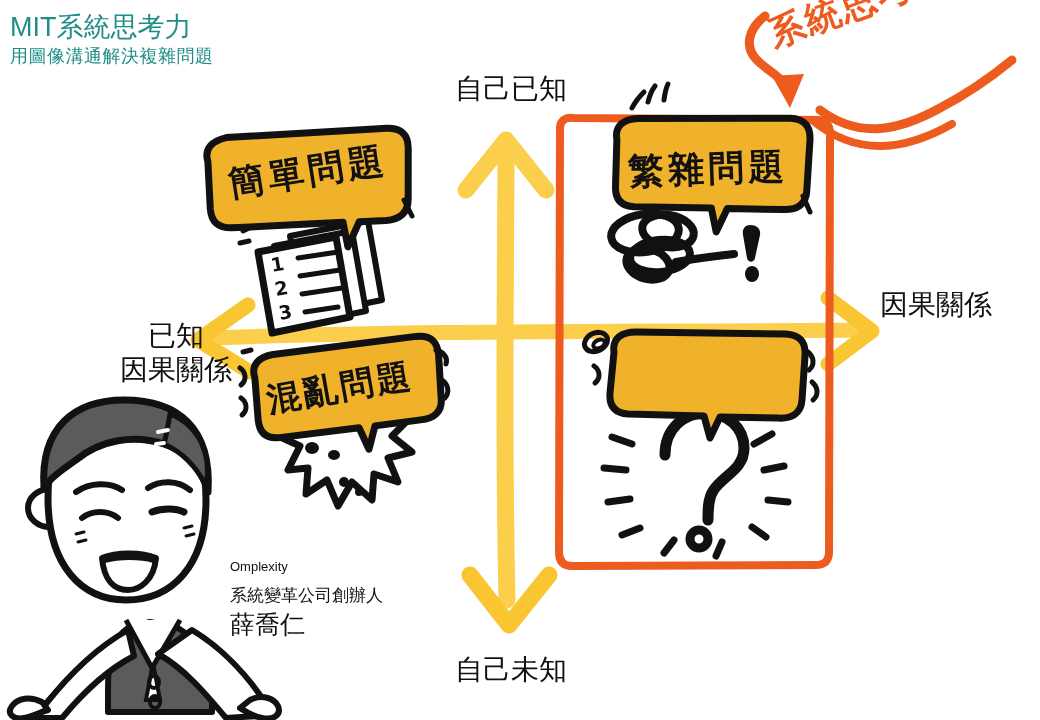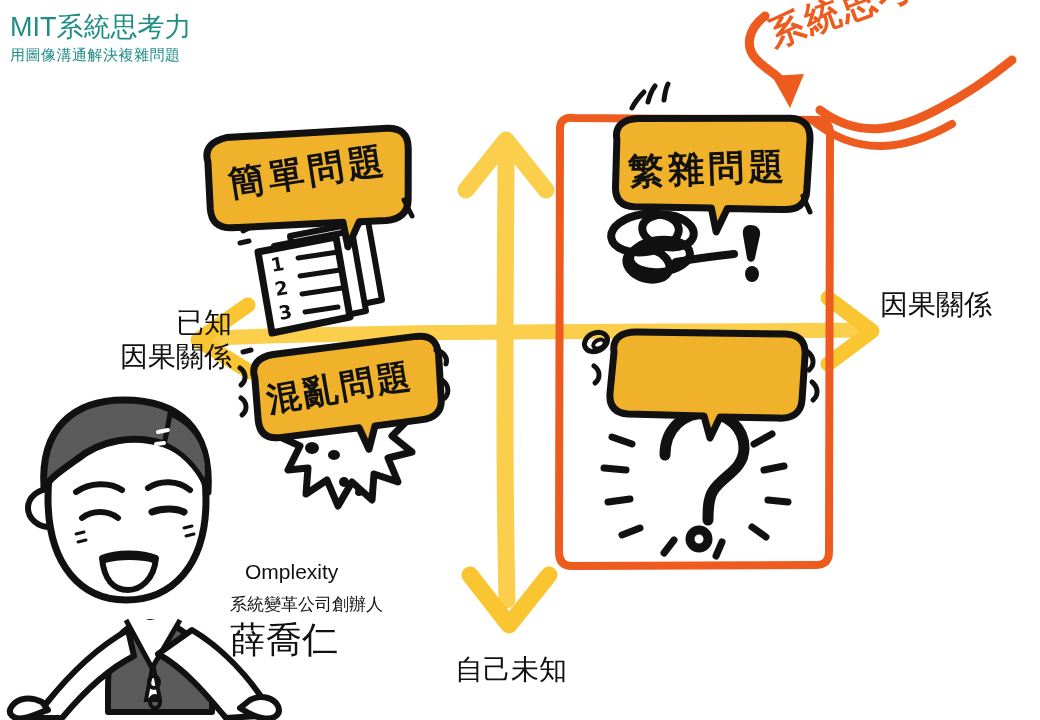--- a/index.html
+++ b/index.html
@@ -9,29 +9,29 @@
   }
   #stage{position:absolute;left:0;top:0;width:1040px;height:720px;padding-left:36px;}
   .layer{position:absolute;left:0;top:0;width:1040px;height:720px;}
 
   
   .brand{position:absolute;left:10px;top:14px;}
   .brand-title{
     font-size:27px;line-height:1;color:#1f8e86;letter-spacing:0px;white-space:nowrap;
   }
   .brand-sub{
-    font-size:15px;line-height:1;color:#1f8e86;margin-top:6px;white-space:nowrap;
+    font-size:18px;line-height:1;color:#1f8e86;margin-top:6px;white-space:nowrap;
     letter-spacing:0.5px;
   }
 
   
   .axlabel{position:absolute;color:#111;font-size:28px;line-height:1.22;white-space:nowrap;}
   .ax-top{left:455px;top:72px;}
   .ax-bottom{left:455px;top:653px;}
-  .ax-left{left:120px;top:306px;text-align:right;}
+  .ax-left{left:120px;top:319px;text-align:center;}
   .ax-right{left:880px;top:288px;text-align:left;}
 
   
   .bubble-text{
     position:absolute;color:#111;font-weight:bold;white-space:nowrap;
     font-family:"DejaVu Sans","Liberation Sans",sans-serif;
   }
   #t-simple{left:228px;top:148px;font-size:36px;transform:rotate(-9deg);letter-spacing:4px;}
   #t-complicated{left:628px;top:145px;font-size:36px;transform:rotate(-2deg);letter-spacing:4px;}
   #t-chaotic{left:266px;top:365px;font-size:34px;transform:rotate(-10deg);letter-spacing:3px;}
@@ -39,23 +39,23 @@
 
   
   #headline{
     position:absolute;left:770px;top:12px;color:#ED5B1F;font-size:36px;font-weight:bold;
     white-space:nowrap;transform:rotate(-20deg);transform-origin:left center;
     font-family:"DejaVu Sans","Liberation Sans",sans-serif;letter-spacing:2px;
   }
 
   
   .credit{position:absolute;left:230px;top:560px;color:#111;}
-  .credit-org{font-size:21px;line-height:1.15;margin-left:15px;}
+  .credit-org{font-size:13px;line-height:1.15;}
   .credit-role{font-size:17px;line-height:1.3;margin-top:10px;}
-  .credit-name{font-size:36px;line-height:1.2;margin-top:2px;}
+  .credit-name{font-size:25px;line-height:1.2;margin-top:2px;}
 </style>
 </head>
 <body>
 
 <div id="stage">
 
   <div class="brand">
     <div class="brand-title">MIT系統思考力</div>
     <div class="brand-sub">用圖像溝通解決複雜問題</div>
   </div>
@@ -261,20 +261,21 @@
       <path d="M184,528 L192,526" stroke="#111" stroke-width="3" stroke-linecap="round"></path>
       <path d="M186,536 L194,534" stroke="#111" stroke-width="3" stroke-linecap="round"></path>
 
       <path d="M102,558 C116,552 142,552 156,558
                C154,580 140,590 128,590 C114,590 104,580 102,558 Z" fill="#fff" stroke="#111" stroke-width="6" stroke-linejoin="round"></path>
       <path d="M104,560 C120,556 140,556 154,560" stroke="#111" stroke-width="6" fill="none" stroke-linecap="round"></path>
     </g>
 
   </svg>
 
+  <div class="axlabel ax-top">自己已知</div>
   <div class="axlabel ax-bottom">自己未知</div>
   <div class="axlabel ax-left">
     <div>已知</div>
     <div>因果關係</div>
   </div>
   <div class="axlabel ax-right">
     <div>因果關係</div>
   </div>
 
   <div class="bubble-text" id="t-simple">簡單問題</div>

